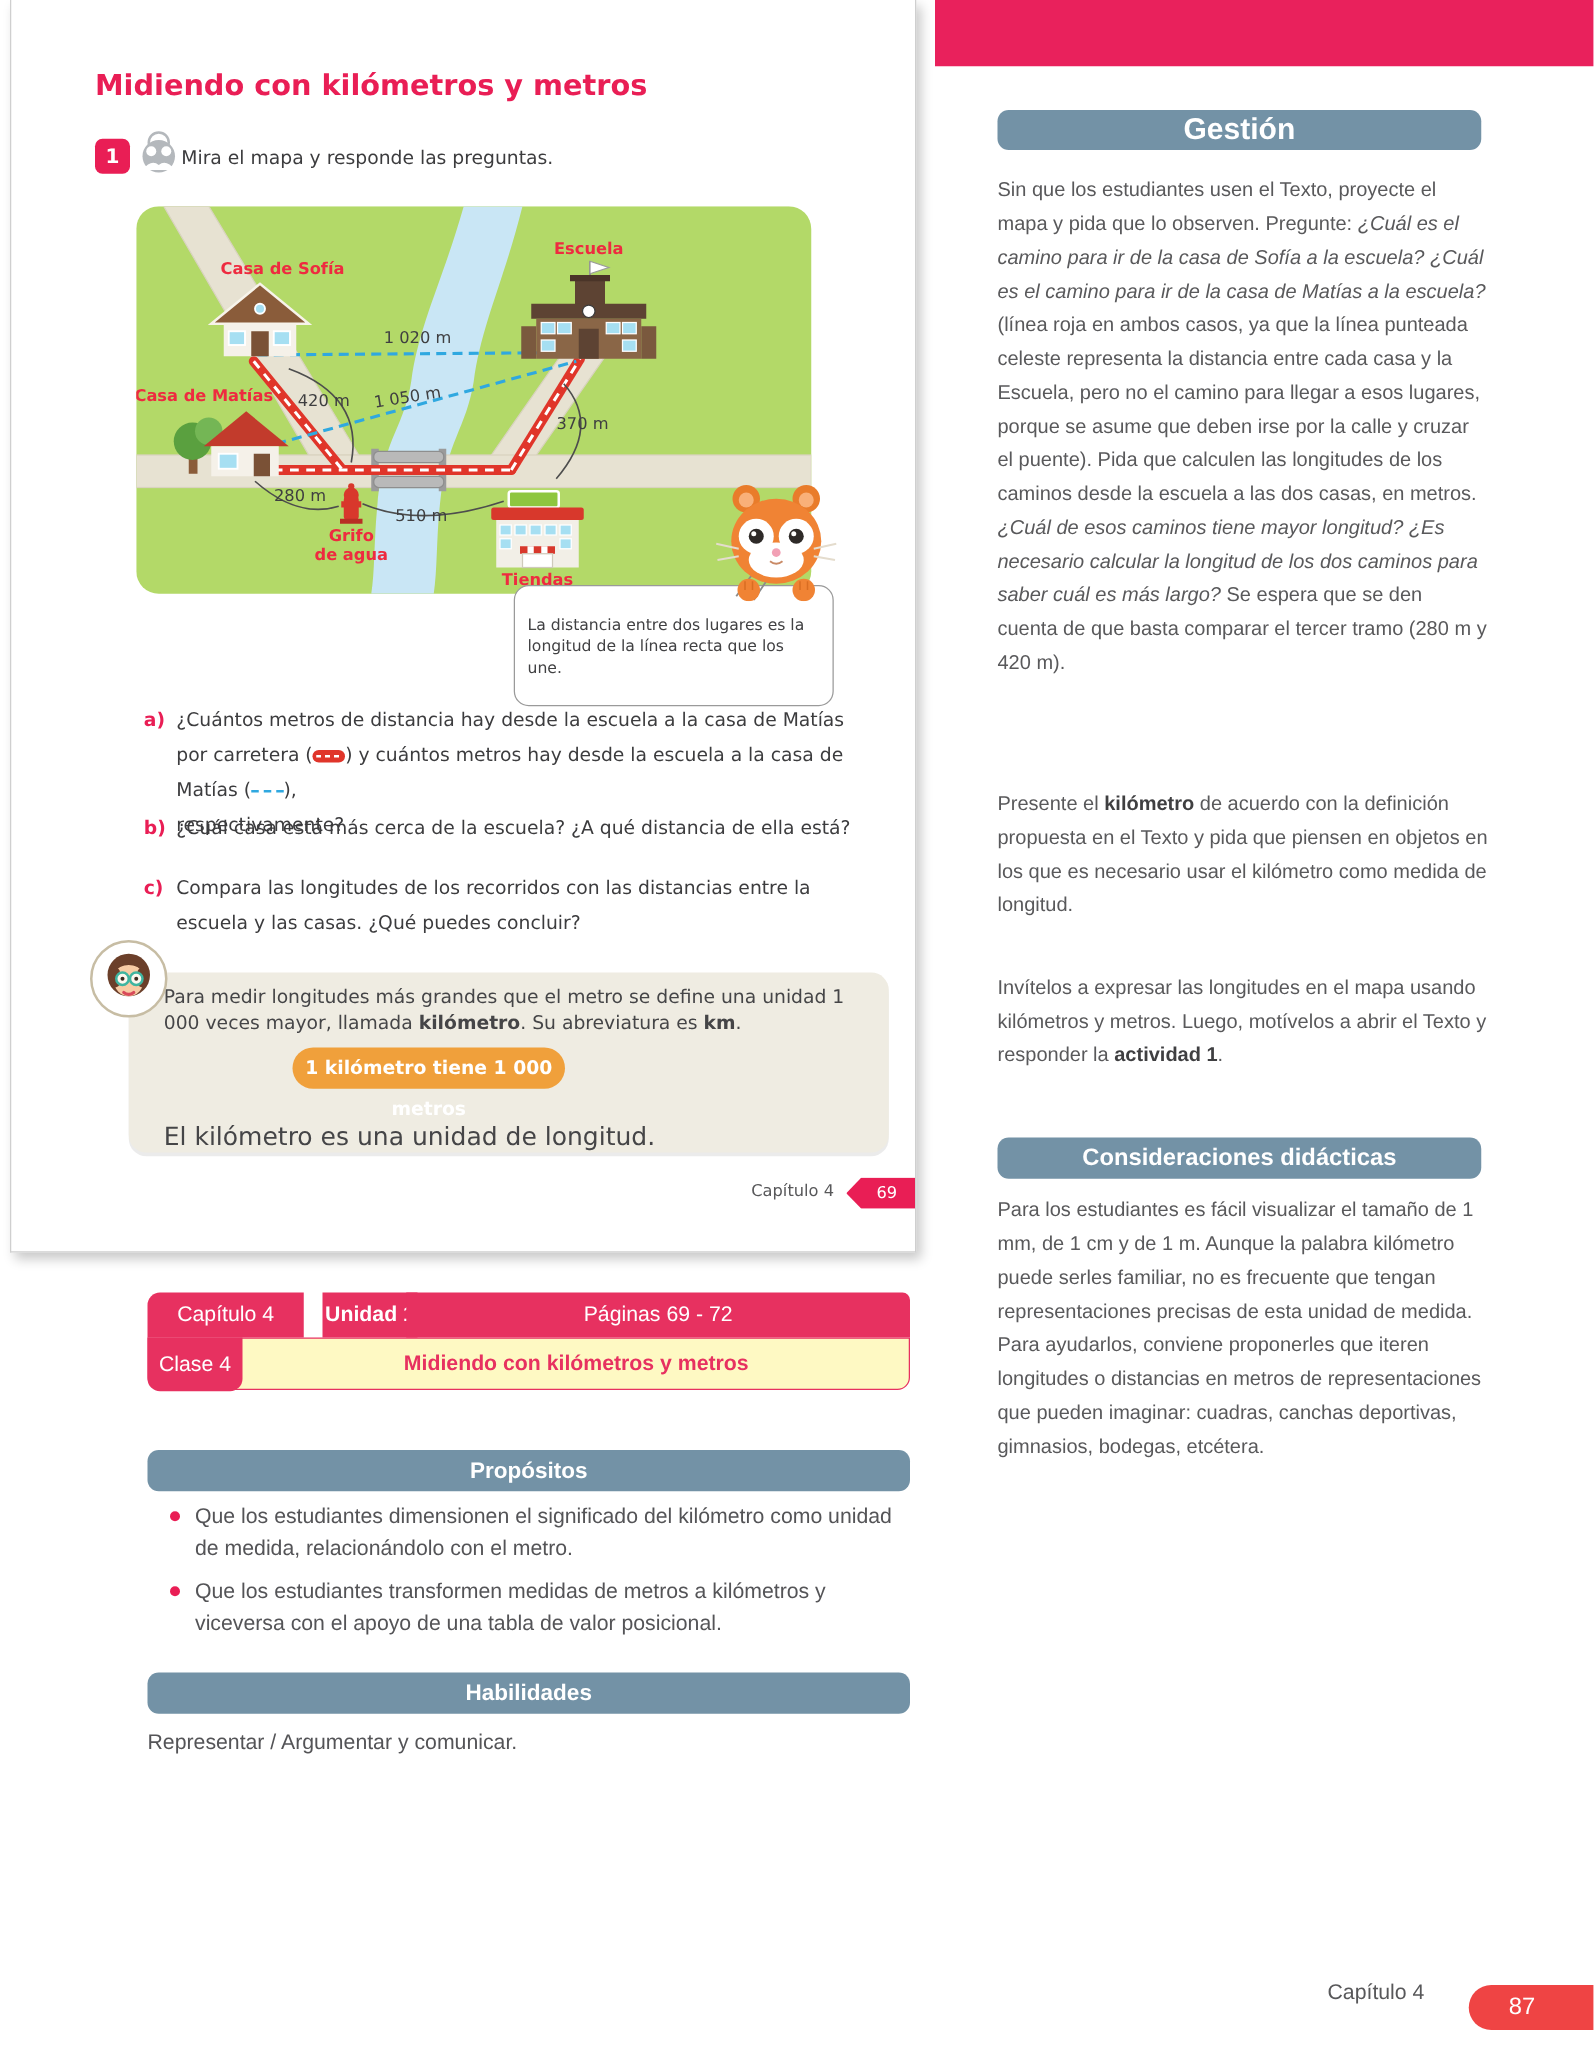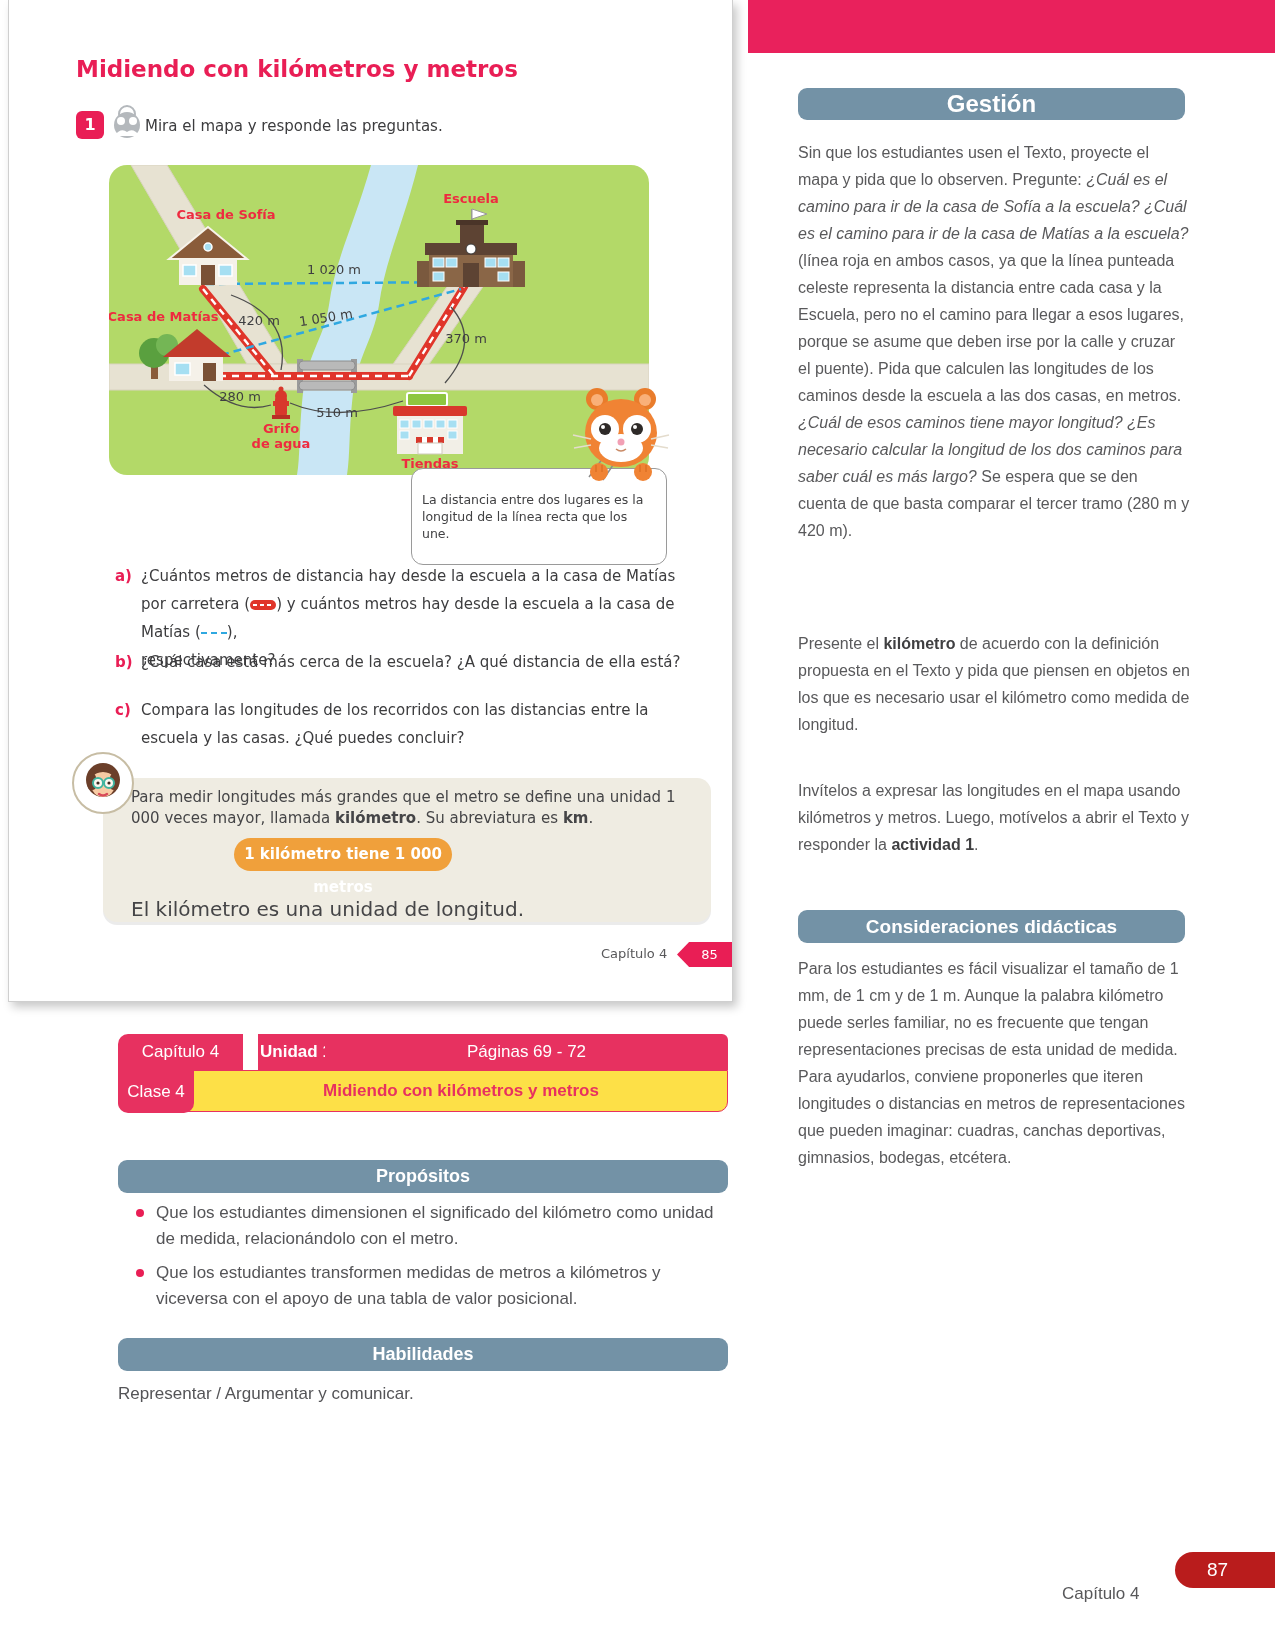--- a/index.html
+++ b/index.html
@@ -35,42 +35,42 @@
           border:2px solid #c7bda4;z-index:2;}
   .sp-chap{position:absolute;left:592px;top:946px;font-size:13px;color:#58585a;}
   .sp-pagebadge{position:absolute;left:668px;top:942px;width:55px;height:25px;background:#e91e55;
                 clip-path:polygon(0 50%,22% 0,100% 0,100% 100%,22% 100%);color:#fff;font-size:13px;
                 text-align:center;line-height:25px;padding-left:10px;box-sizing:border-box;}
   
   .guide{font-family:"Liberation Sans",sans-serif;}
   .t-cell{position:absolute;height:36px;background:#e73160;color:#fff;font-size:17px;text-align:center;
           line-height:36px;font-family:"Liberation Sans",sans-serif;}
   .t-row2{position:absolute;left:118px;top:1070px;width:610px;height:42px;box-sizing:border-box;
-          border:1.5px solid #e73160;background:#fde047;border-radius:0 0 10px 10px;}
+          border:1.5px solid #e73160;background:#fef9c3;border-radius:0 0 10px 10px;}
   .t-clase{position:absolute;left:-1px;top:-1px;width:76px;height:43px;background:#e73160;color:#fff;
            font-size:17px;text-align:center;line-height:43px;border-radius:0 0 10px 10px;
            font-family:"Liberation Sans",sans-serif;}
   .t-title{position:absolute;left:76px;top:0;width:532px;text-align:center;line-height:40px;
            color:#e73160;font-size:17px;font-weight:600;font-family:"Liberation Sans",sans-serif;}
   .slate-bar{position:absolute;background:#7392a6;border-radius:9px;color:#fff;font-weight:bold;
              font-size:18px;text-align:center;font-family:"Liberation Sans",sans-serif;}
   .bullet{position:absolute;left:134px;width:585px;padding-left:22px;box-sizing:border-box;font-size:17px;
           line-height:26px;color:#545457;font-family:"Liberation Sans",sans-serif;}
   .bullet .dot{position:absolute;left:2px;top:9px;width:8px;height:8px;border-radius:50%;background:#e91e55;}
   .hab-text{position:absolute;left:118px;top:1384px;font-size:17px;color:#545457;
             font-family:"Liberation Sans",sans-serif;}
   
   .top-accent{position:absolute;left:748px;top:0;width:527px;height:53px;background:#e9215c;}
   .tc-par{position:absolute;left:798px;width:392px;font-size:16px;line-height:27px;color:#59595b;
           font-family:"Liberation Sans",sans-serif;}
   .tc-par i{font-style:italic;}
   .tc-par b{font-weight:bold;color:#3f3f41;}
   .foot-chap{position:absolute;left:1062px;top:1584px;font-size:17px;color:#58585a;
              font-family:"Liberation Sans",sans-serif;}
-  .foot-badge{position:absolute;left:1175px;top:1552px;width:100px;height:36px;background:#b91c1c;
+  .foot-badge{position:absolute;left:1175px;top:1588px;width:100px;height:36px;background:#ef4444;
               border-radius:18px 0 0 18px;color:#fff;font-size:19px;line-height:36px;padding-left:32px;
               box-sizing:border-box;font-family:"Liberation Sans",sans-serif;}
 </style>
 </head>
 <body>
 
 <div class="canvas">
 
   <div class="student-page">
 
@@ -276,21 +276,21 @@
       <rect x="14" y="20" width="8" height="16" rx="4" fill="#6b3f2a"></rect>
       <rect x="36" y="20" width="8" height="16" rx="4" fill="#6b3f2a"></rect>
       <circle cx="24" cy="29" r="5" fill="#fdf7ee" stroke="#3fb5a0" stroke-width="2"></circle>
       <circle cx="35" cy="29" r="5" fill="#fdf7ee" stroke="#3fb5a0" stroke-width="2"></circle>
       <circle cx="24" cy="29" r="1.6" fill="#3a2c22"></circle>
         <circle cx="35" cy="29" r="1.6" fill="#3a2c22"></circle>
       <path d="M25,40 Q29,43 33,40" stroke="#d84a5a" stroke-width="2.5" fill="none" stroke-linecap="round"></path>
     </svg>
 
     <div class="sp-chap">Capítulo 4</div>
-    <div class="sp-pagebadge">85</div>
+    <div class="sp-pagebadge">69</div>
   </div>
 
   <div class="guide">
     <div class="t-cell" style="left:118px;top:1034px;width:125px;border-radius:10px 0 0 0;">Capítulo 4</div>
     <div class="t-cell" style="left:258px;top:1034px;width:76px;font-weight:bold;">Unidad 1</div>
     <div class="t-cell" style="left:325px;top:1034px;width:403px;border-radius:0 6px 0 0;">Páginas 69 - 72</div>
     <div class="t-row2">
       <div class="t-clase">Clase 4</div>
       <div class="t-title">Midiendo con kilómetros y metros</div>
     </div>

